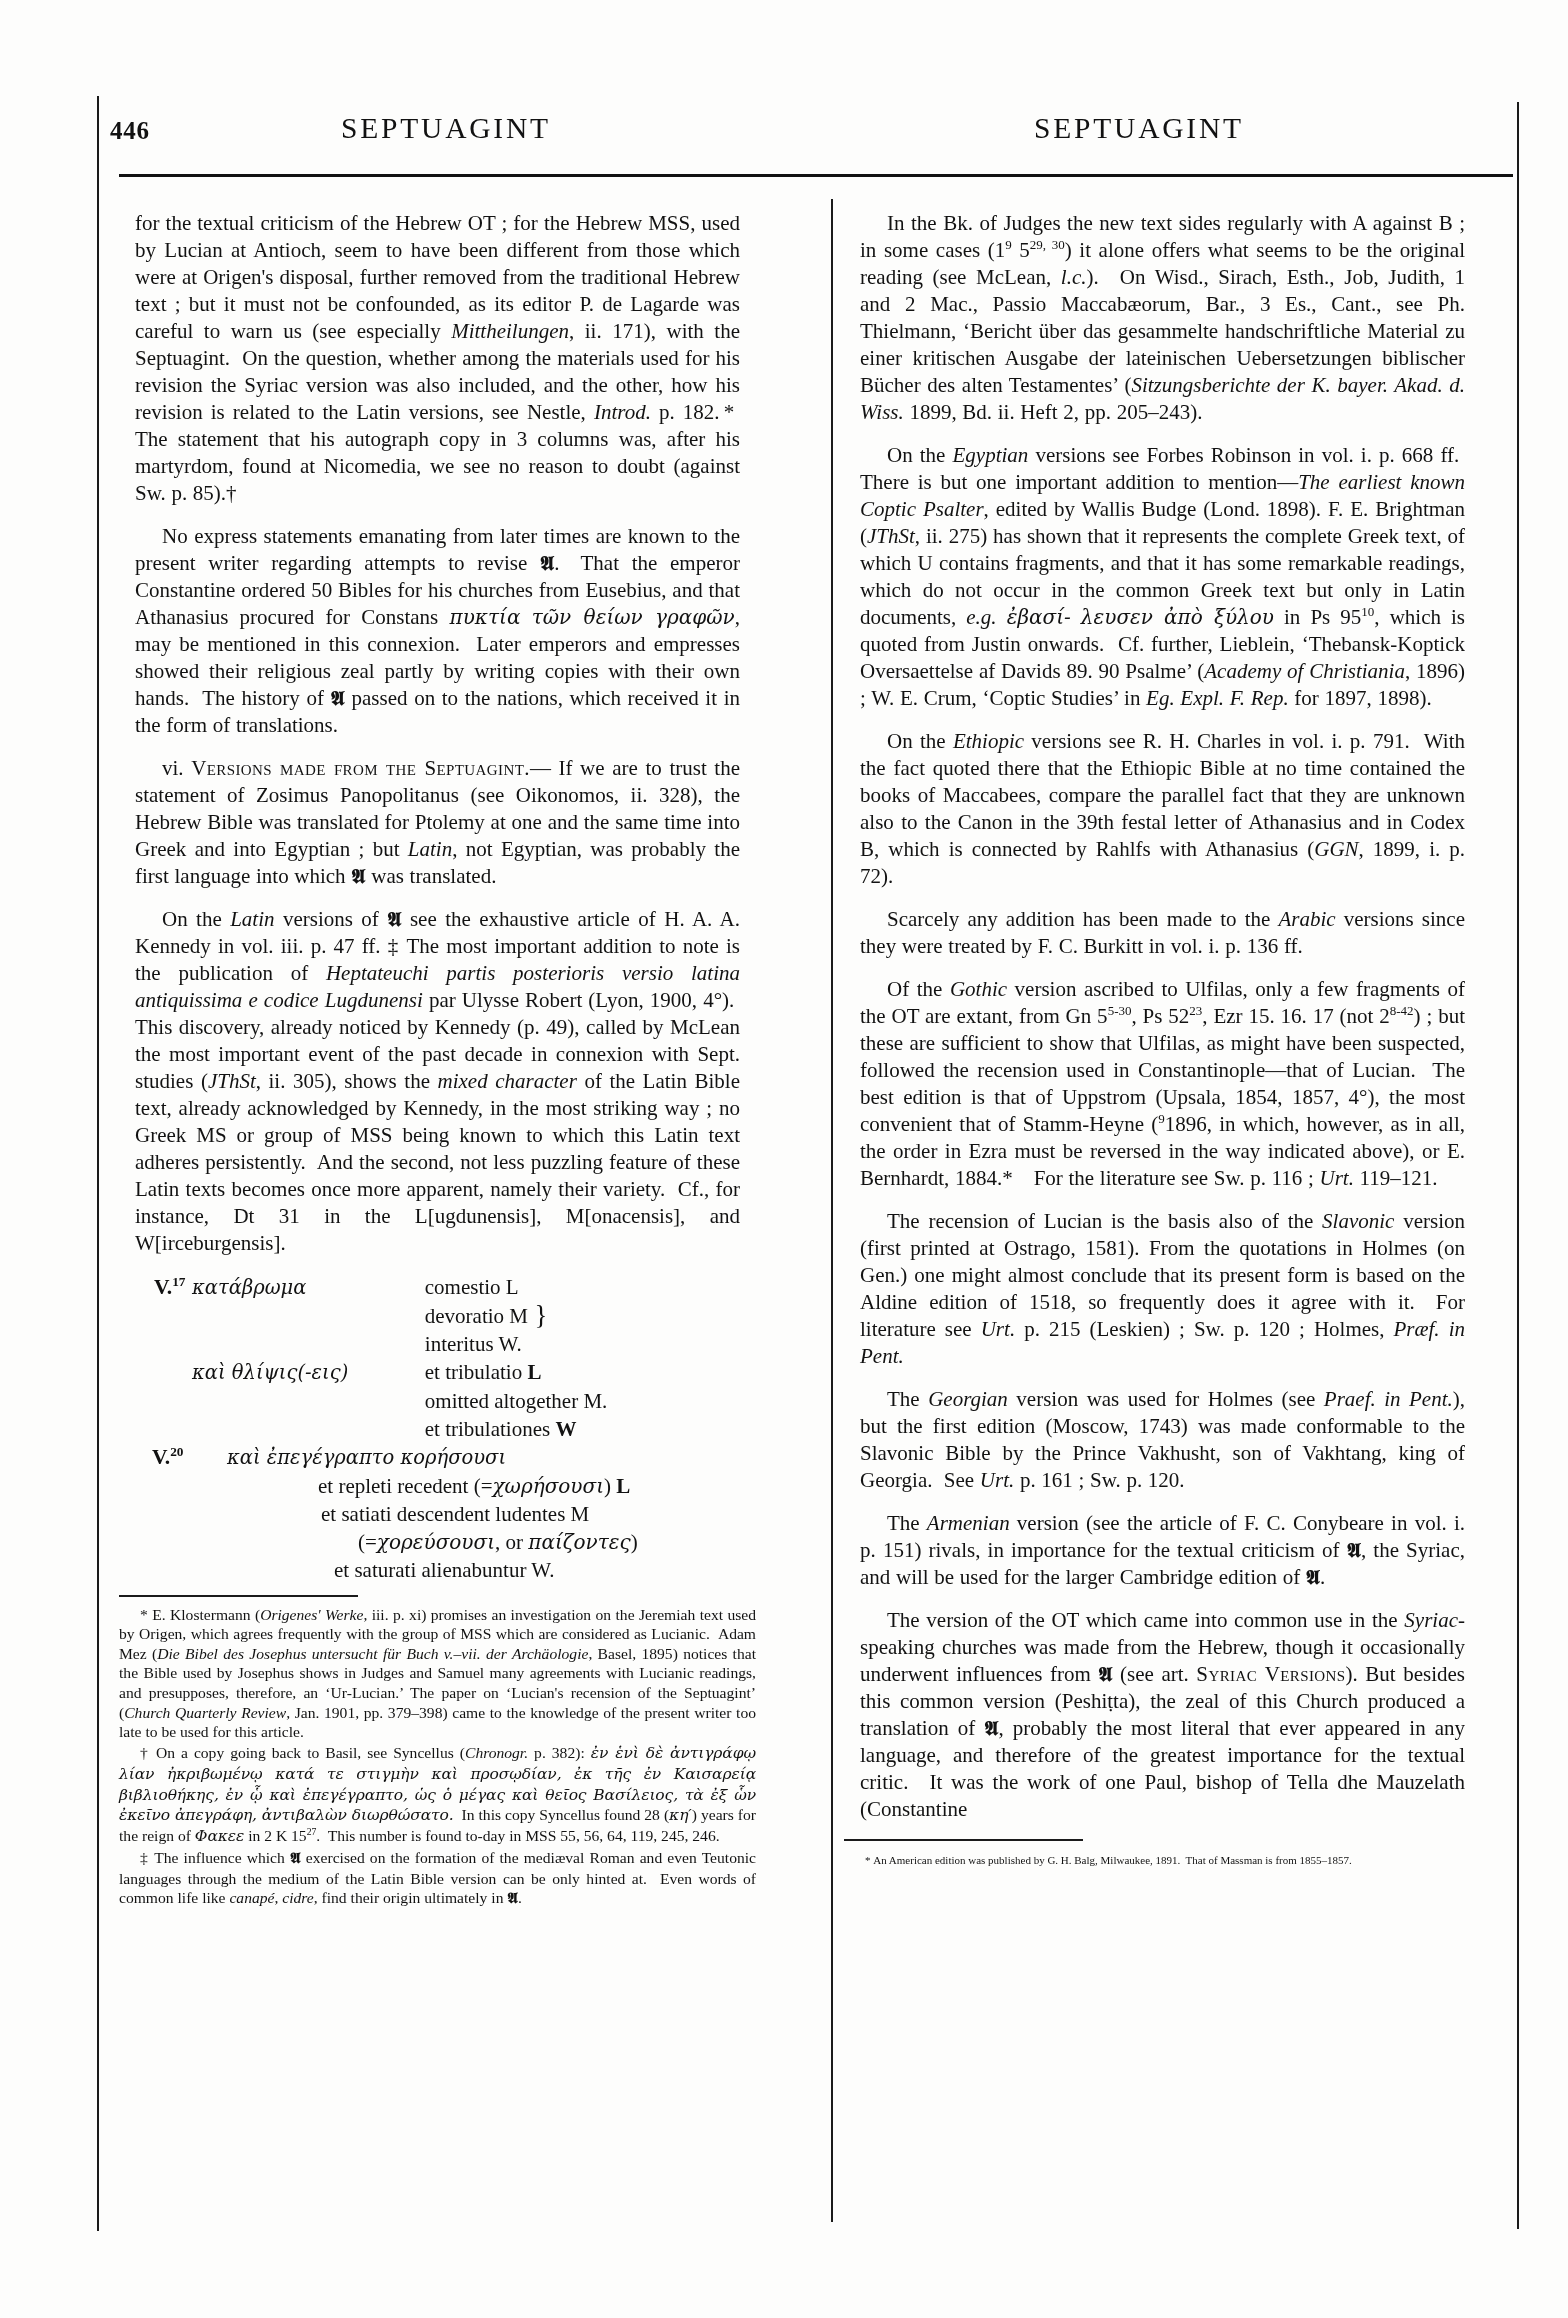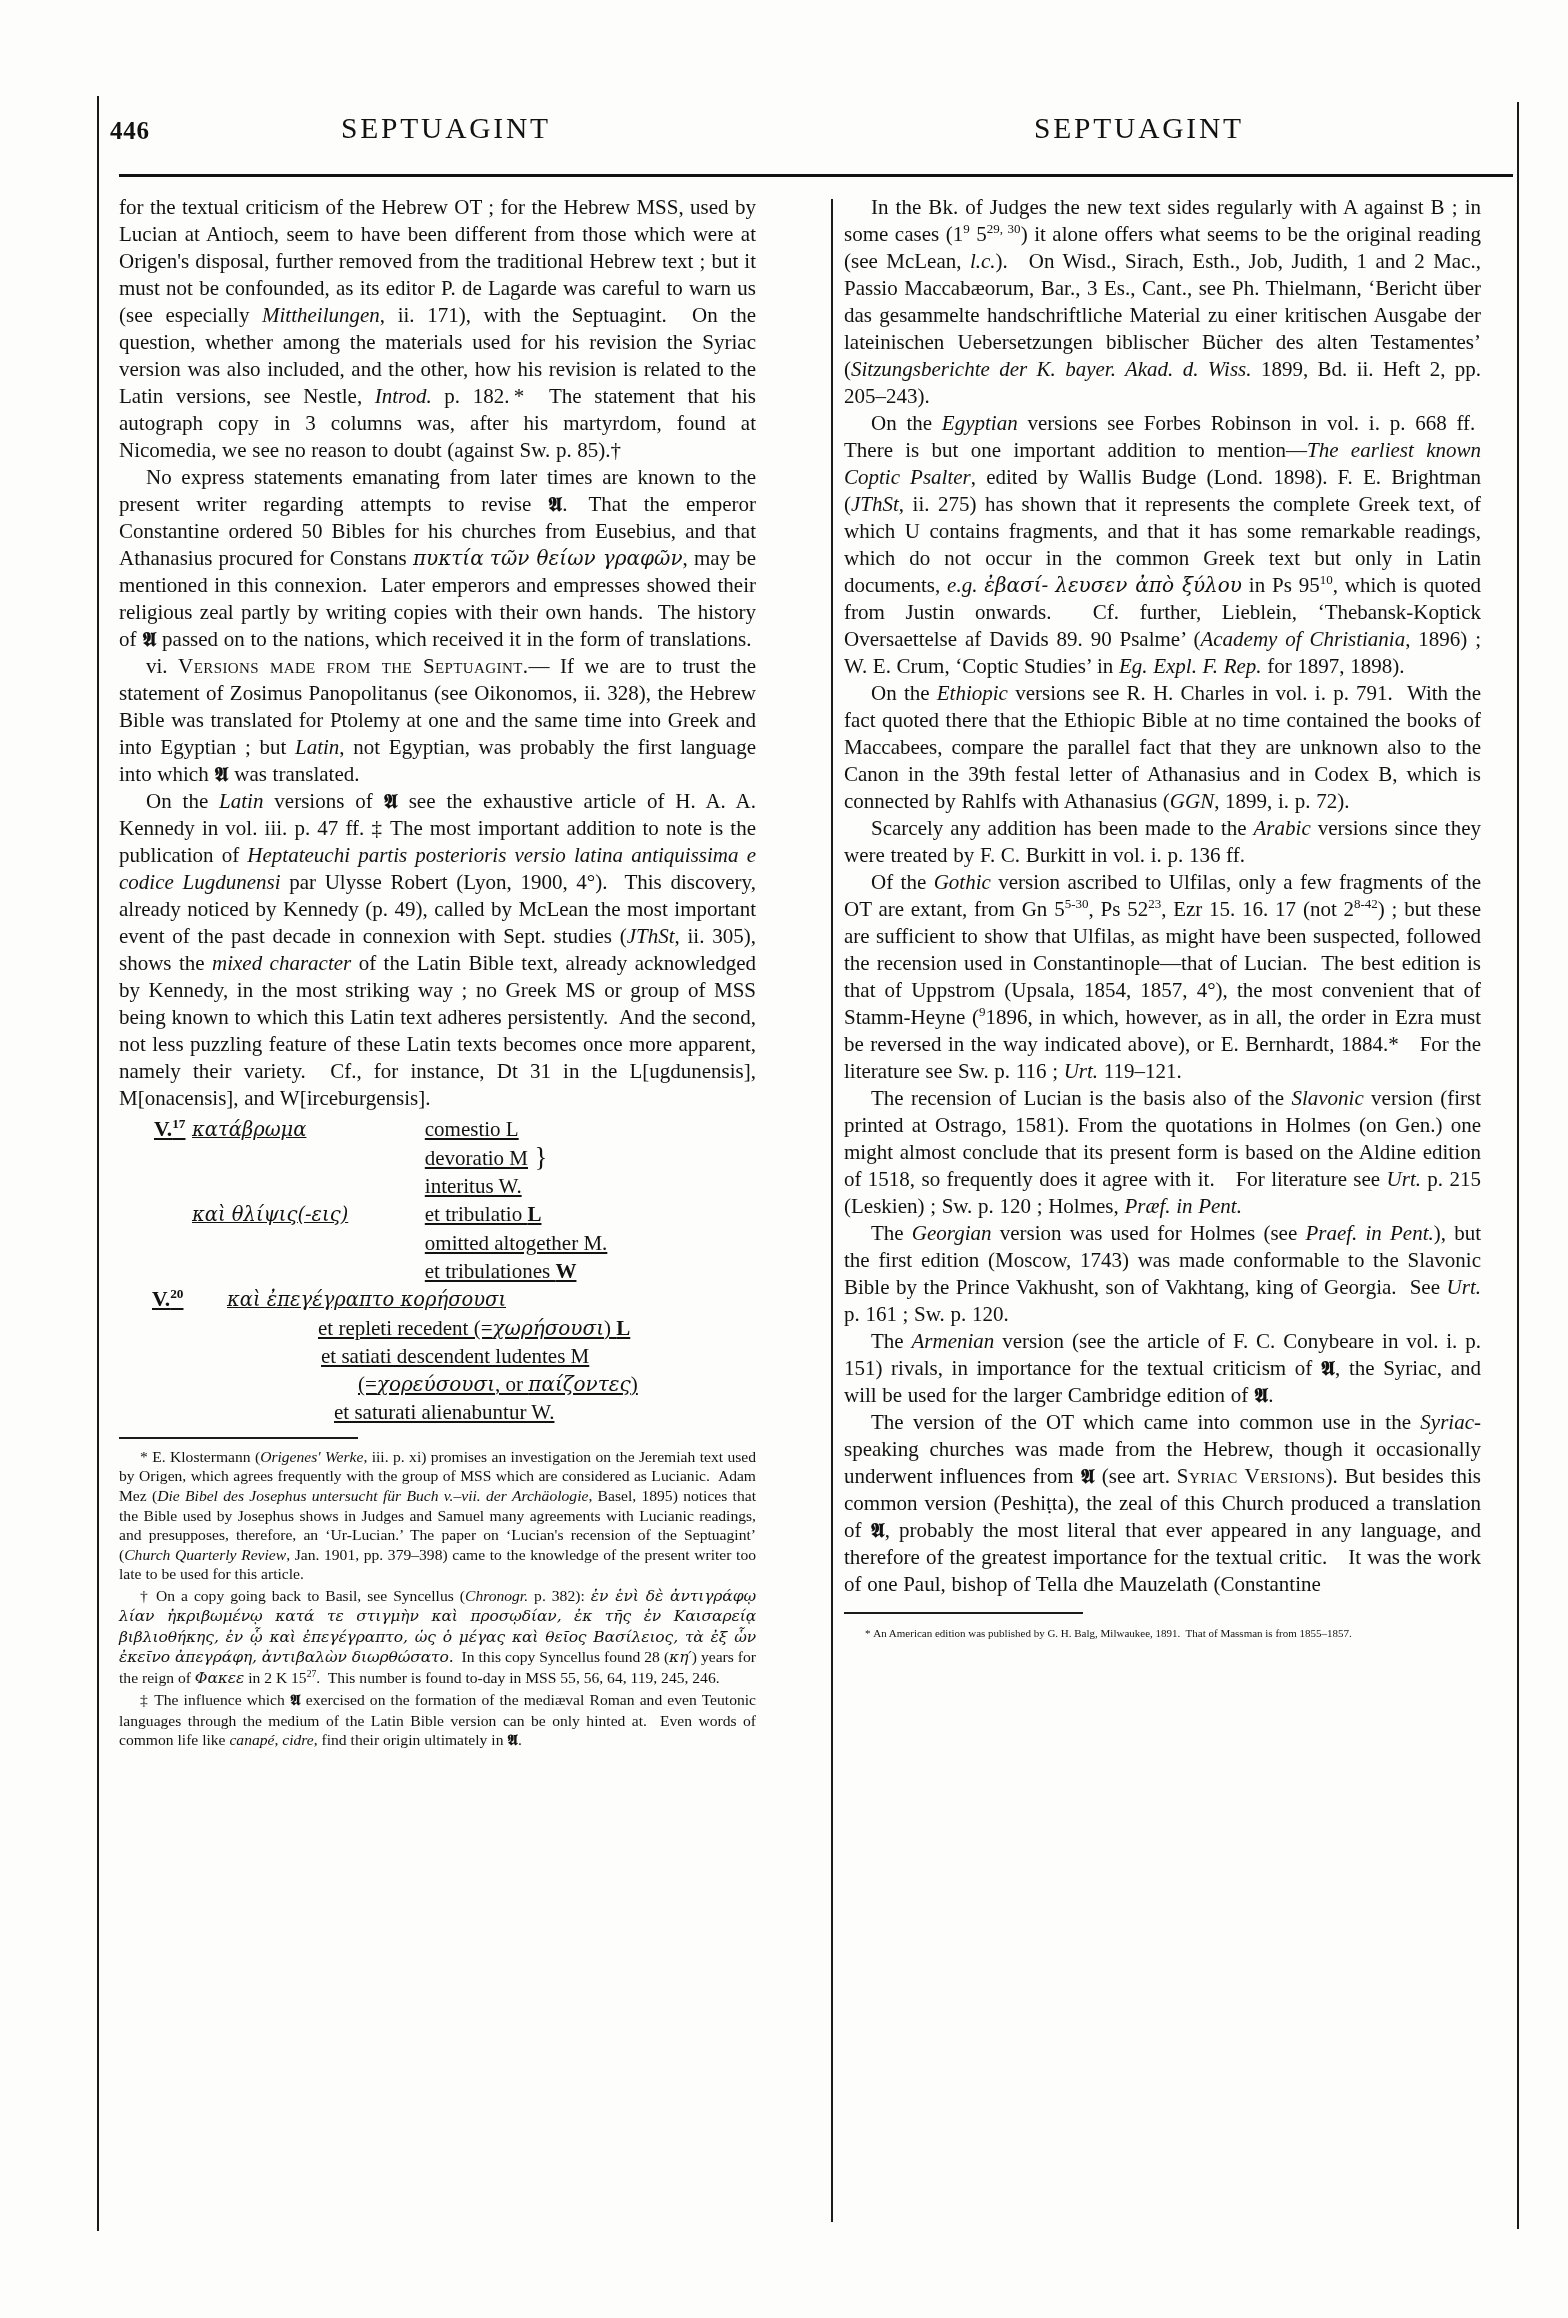--- a/index.html
+++ b/index.html
@@ -79,21 +79,21 @@
   .col-right { left: 844px; }
 
   .col-divider {
     position: absolute;
     left: 831px; top: 199px;
     width: 2.4px; height: 2023px;
     background: #1b1b1b;
   }
 
   p.body {
-    margin: 0;
+    margin: 16px;
     font-size: 21px;
     line-height: 27px;
     text-align: justify;
     text-align-last: left;
     text-indent: 0;
     hyphens: manual;
     word-spacing: 0.02em;
   }
   p.body.indent { text-indent: 27px; }
 
@@ -116,21 +116,20 @@
     font-family: "DejaVu Serif", serif;
     font-weight: bold;
     font-size: 20px;
   }
 
   
   .variants {
     margin: 3.2px 0 0 0;
     font-size: 21px;
     line-height: 28px;
-    text-decoration: underline;
   }
   .vrow {
     display: flex;
     align-items: baseline;
   }
   .vlabel {
     width: 73px;
     flex: 0 0 73px;
     text-align: left;
     padding-left: 35px;

